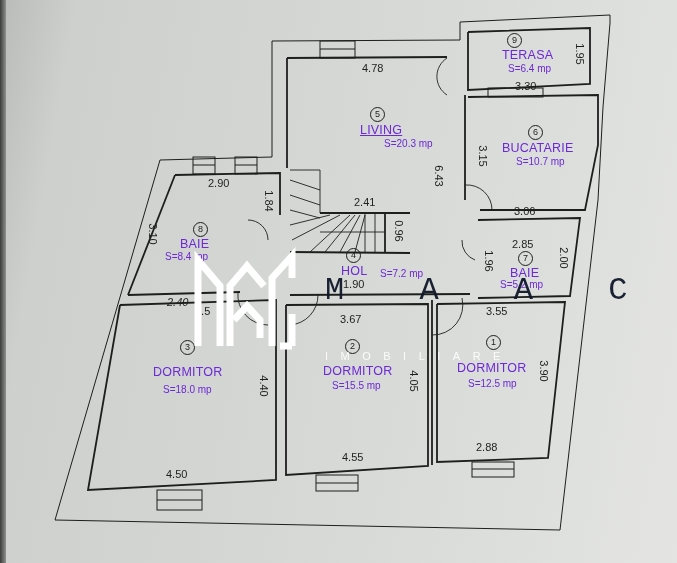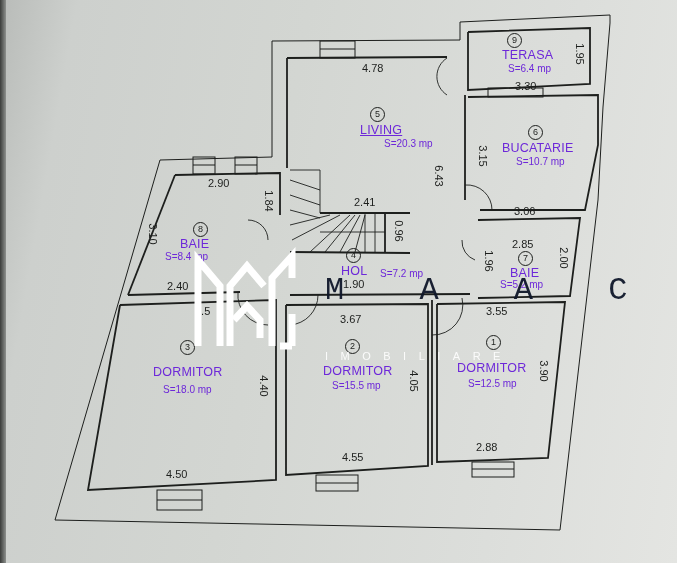--- a/index.html
+++ b/index.html
@@ -138,21 +138,21 @@
 <div class="lbl room-area" style="left:516px;top:156px;text-align:center;">S=10.7 mp</div>
 <div class="lbl dim vert" style="left:472px;top:150px;">3.15</div>
 <div class="lbl dim" style="left:514px;top:205px;">3.06</div>
 
 <div class="lbl dim" style="left:208px;top:177px;">2.90</div>
 <div class="lbl dim vert" style="left:258px;top:195px;">1.84</div>
 <div class="lbl dim vert" style="left:142px;top:228px;">3.10</div>
 <div class="num" style="left:193px;top:222px;">8</div>
 <div class="lbl room-name" style="left:180px;top:237px;">BAIE</div>
 <div class="lbl room-area" style="left:165px;top:251px;">S=8.4 mp</div>
-<div class="lbl dim" style="left:167px;top:280px;">2.40</div>
+<div class="lbl dim" style="left:167px;top:296px;font-style:italic;">2.40</div>
 
 <div class="lbl dim" style="left:354px;top:196px;">2.41</div>
 <div class="lbl dim vert" style="left:388px;top:225px;">0.96</div>
 <div class="num" style="left:346px;top:248px;">4</div>
 <div class="lbl room-name" style="left:341px;top:264px;">HOL</div>
 <div class="lbl room-area" style="left:380px;top:268px;">S=7.2 mp</div>
 <div class="lbl dim" style="left:343px;top:278px;">1.90</div>
 
 <div class="lbl dim" style="left:512px;top:222px;margin-top:16px;">2.85</div>
 <div class="lbl dim vert" style="left:478px;top:255px;">1.96</div>

